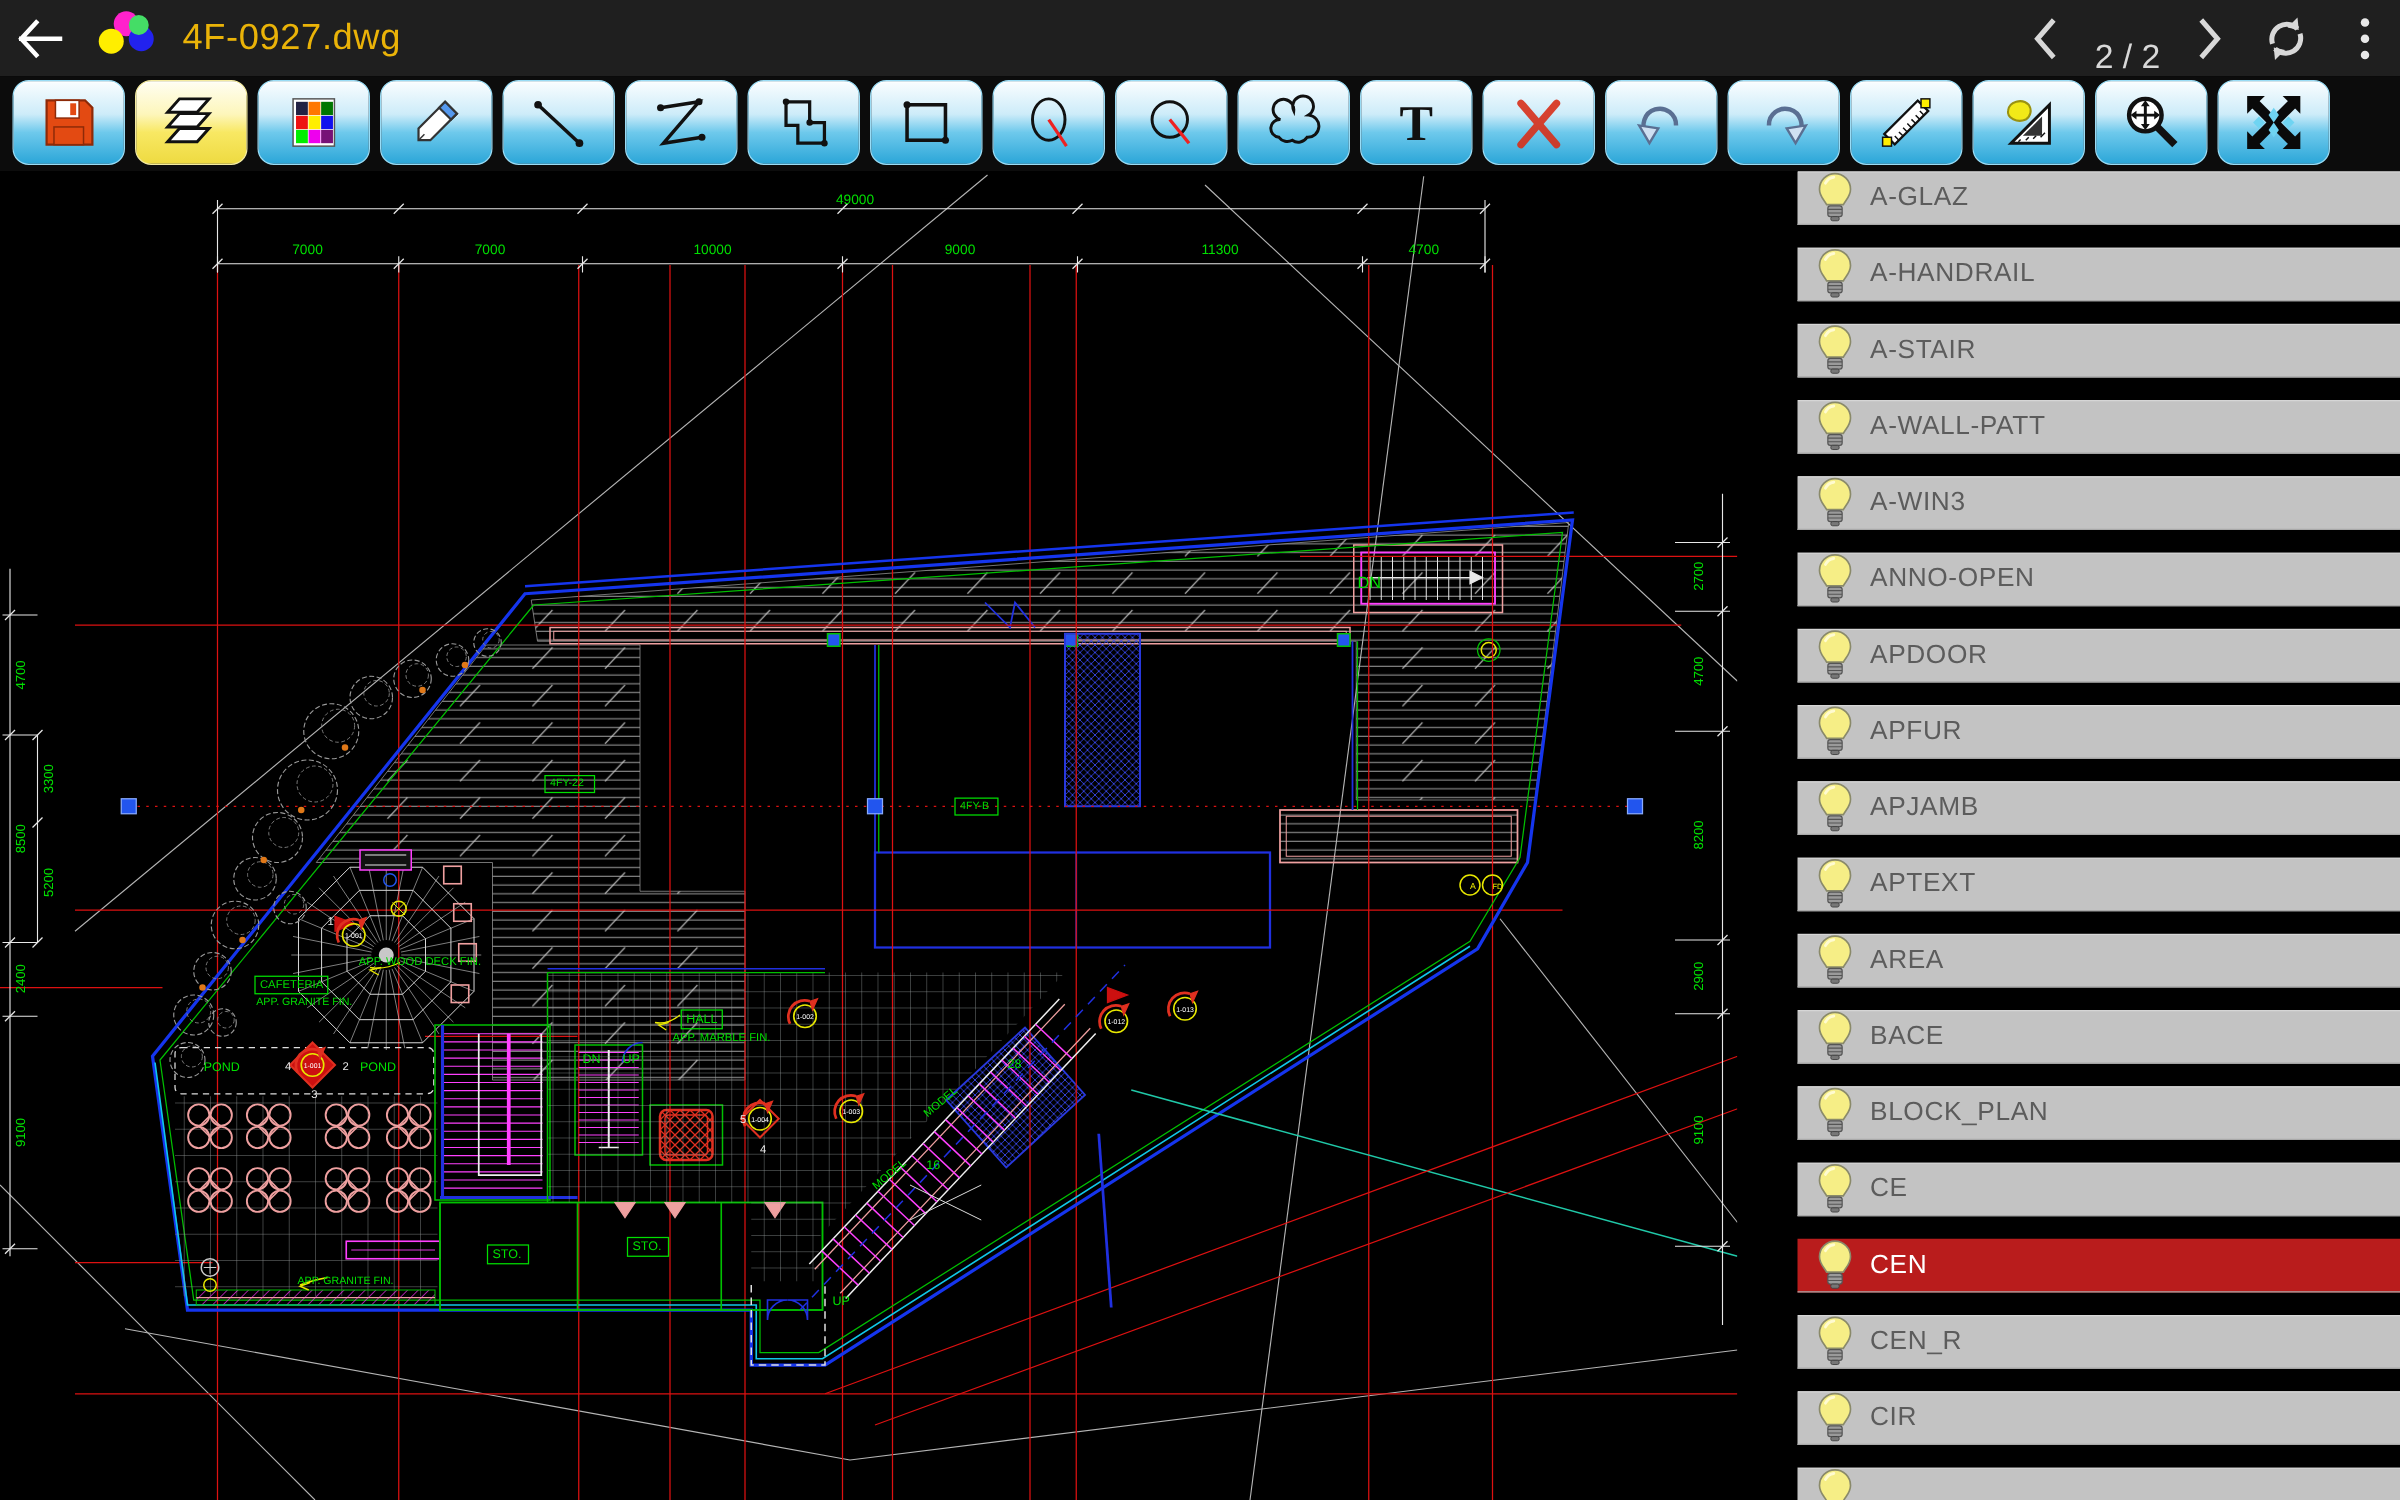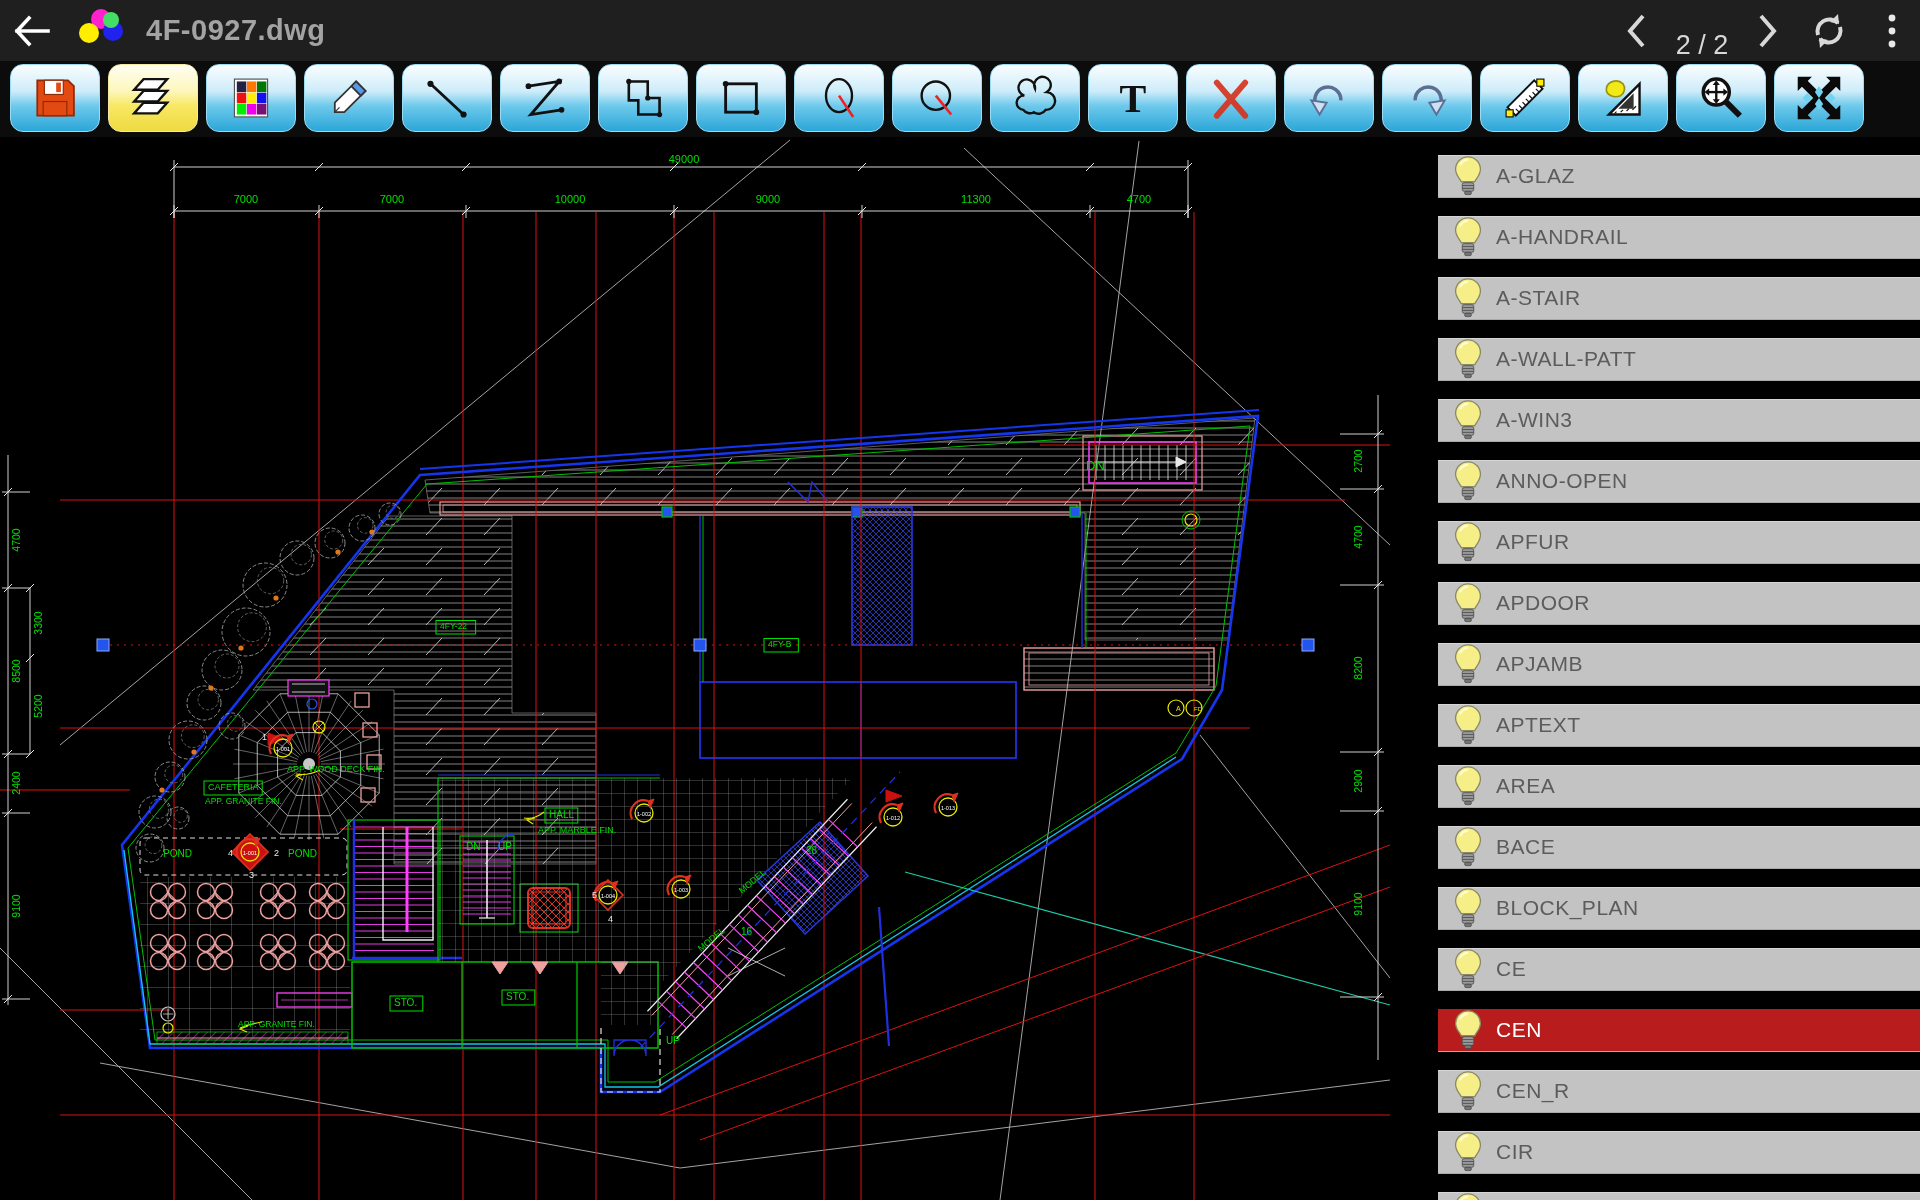--- a/index.html
+++ b/index.html
@@ -4,21 +4,21 @@
 <style>
   html,body{margin:0;padding:0;background:#000;}
   body{width:1920px;height:1200px;position:relative;overflow:hidden;
        font-family:"Liberation Sans",sans-serif;-webkit-font-smoothing:antialiased;}
 
   
   #topbar{position:absolute;left:0;top:0;width:1920px;height:61px;background:#1f1f1f;
           display:flex;align-items:center;border-bottom:1px solid #000;}
   #back-btn{width:64px;height:61px;display:flex;align-items:center;justify-content:center;cursor:pointer;}
   #app-logo{width:46px;height:46px;margin-left:14px;}
-  #doc-title{color:#a3a3a3;font-size:29px;margin-left:22px;letter-spacing:.5px;font-weight:bold;}
+  #doc-title{color:#eab308;font-size:29px;margin-left:22px;letter-spacing:.5px;}
   #topbar-right{margin-left:auto;display:flex;align-items:flex-end;gap:0;}
   .nav-chev{width:52px;height:61px;display:flex;align-items:center;justify-content:center;cursor:pointer;}
   #page-indicator{color:#d8d8d8;font-size:27px;min-width:80px;text-align:center;}
   #refresh-btn{width:70px;height:61px;display:flex;align-items:center;justify-content:center;cursor:pointer;}
   #overflow-btn{width:56px;height:61px;display:flex;align-items:center;justify-content:center;cursor:pointer;}
 
   
   #toolbar{position:absolute;left:0;top:61px;width:1920px;height:76px;background:#0c0c0c;
            display:flex;align-items:flex-start;padding-left:10px;box-sizing:border-box;}
   .tbtn{width:88px;height:66px;margin:3px 8px 0 0;border-radius:13px;flex:0 0 auto;cursor:pointer;
@@ -29,21 +29,21 @@
         border-color:#f4eba0;}
   .tbtn svg{width:52px;height:52px;}
 
   
   #canvas-wrap{position:absolute;left:0;top:137px;width:1390px;height:1063px;background:#000;}
   #cad{display:block;}
   #cad text{font-family:"Liberation Sans",sans-serif;}
 
   
   #sidebar{position:absolute;left:1390px;top:137px;width:530px;height:1063px;background:#000;overflow:hidden;}
-  .lrow{height:61px;display:flex;align-items:flex-end;cursor:pointer;}
+  .lrow{height:61px;display:flex;align-items:flex-start;cursor:pointer;}
   .lswatch{width:46px;margin-bottom:3px;flex:0 0 auto;}
   .lbody{flex:1;margin-left:2px;background:#c3c3c3;display:flex;align-items:center;
          border-bottom:1px solid #a9a9a9;box-shadow:inset 0 1px 0 #d6d6d6;}
   .lrow.selected .lbody{background:#b91c1c;box-shadow:none;}
   .lbulb{width:36px;height:42px;margin-left:12px;flex:0 0 auto;}
   .llabel{color:#5c5c5c;font-size:21px;margin-left:10px;letter-spacing:.5px;}
   .lrow.selected .llabel{color:#fff;}
 </style>
 </head>
 <body>
@@ -797,43 +797,43 @@
         <path d="M18 2 a13 13 0 0 1 13 13 c0 6 -4 9 -6 13 h-14 c-2 -4 -6 -7 -6 -13 a13 13 0 0 1 13 -13 z" fill="#f6ee86" stroke="#8a8a6a" stroke-width="1.4"></path>
         <path d="M10 10 a9 9 0 0 1 7 -5" stroke="#fffbd0" stroke-width="2.4" fill="none" stroke-linecap="round"></path>
         <rect x="12" y="29" width="12" height="9" rx="2" fill="#9a9a9a" stroke="#555" stroke-width="1"></rect>
         <path d="M12 32 h12 M12 35 h12" stroke="#555" stroke-width="1"></path>
         <rect x="14.5" y="38" width="7" height="3.5" rx="1.5" fill="#777" stroke="#444" stroke-width="0.8"></rect>
       </svg>
       <span class="llabel">ANNO-OPEN</span>
     </div>
   </div>
     <div class="lrow">
+    <div class="lswatch" style="background: rgb(0, 255, 255);"></div>
+    <div class="lbody">
+      <svg class="lbulb" viewBox="0 0 36 44">
+        <path d="M18 2 a13 13 0 0 1 13 13 c0 6 -4 9 -6 13 h-14 c-2 -4 -6 -7 -6 -13 a13 13 0 0 1 13 -13 z" fill="#f6ee86" stroke="#8a8a6a" stroke-width="1.4"></path>
+        <path d="M10 10 a9 9 0 0 1 7 -5" stroke="#fffbd0" stroke-width="2.4" fill="none" stroke-linecap="round"></path>
+        <rect x="12" y="29" width="12" height="9" rx="2" fill="#9a9a9a" stroke="#555" stroke-width="1"></rect>
+        <path d="M12 32 h12 M12 35 h12" stroke="#555" stroke-width="1"></path>
+        <rect x="14.5" y="38" width="7" height="3.5" rx="1.5" fill="#777" stroke="#444" stroke-width="0.8"></rect>
+      </svg>
+      <span class="llabel">APDOOR</span>
+    </div>
+  </div>
+    <div class="lrow">
     <div class="lswatch" style="background: rgb(255, 0, 255);"></div>
     <div class="lbody">
       <svg class="lbulb" viewBox="0 0 36 44">
         <path d="M18 2 a13 13 0 0 1 13 13 c0 6 -4 9 -6 13 h-14 c-2 -4 -6 -7 -6 -13 a13 13 0 0 1 13 -13 z" fill="#f6ee86" stroke="#8a8a6a" stroke-width="1.4"></path>
         <path d="M10 10 a9 9 0 0 1 7 -5" stroke="#fffbd0" stroke-width="2.4" fill="none" stroke-linecap="round"></path>
         <rect x="12" y="29" width="12" height="9" rx="2" fill="#9a9a9a" stroke="#555" stroke-width="1"></rect>
         <path d="M12 32 h12 M12 35 h12" stroke="#555" stroke-width="1"></path>
         <rect x="14.5" y="38" width="7" height="3.5" rx="1.5" fill="#777" stroke="#444" stroke-width="0.8"></rect>
       </svg>
       <span class="llabel">APFUR</span>
-    </div>
-  </div>
-    <div class="lrow">
-    <div class="lswatch" style="background: rgb(0, 255, 255);"></div>
-    <div class="lbody">
-      <svg class="lbulb" viewBox="0 0 36 44">
-        <path d="M18 2 a13 13 0 0 1 13 13 c0 6 -4 9 -6 13 h-14 c-2 -4 -6 -7 -6 -13 a13 13 0 0 1 13 -13 z" fill="#f6ee86" stroke="#8a8a6a" stroke-width="1.4"></path>
-        <path d="M10 10 a9 9 0 0 1 7 -5" stroke="#fffbd0" stroke-width="2.4" fill="none" stroke-linecap="round"></path>
-        <rect x="12" y="29" width="12" height="9" rx="2" fill="#9a9a9a" stroke="#555" stroke-width="1"></rect>
-        <path d="M12 32 h12 M12 35 h12" stroke="#555" stroke-width="1"></path>
-        <rect x="14.5" y="38" width="7" height="3.5" rx="1.5" fill="#777" stroke="#444" stroke-width="0.8"></rect>
-      </svg>
-      <span class="llabel">APDOOR</span>
     </div>
   </div>
     <div class="lrow">
     <div class="lswatch" style="background: rgb(0, 255, 255);"></div>
     <div class="lbody">
       <svg class="lbulb" viewBox="0 0 36 44">
         <path d="M18 2 a13 13 0 0 1 13 13 c0 6 -4 9 -6 13 h-14 c-2 -4 -6 -7 -6 -13 a13 13 0 0 1 13 -13 z" fill="#f6ee86" stroke="#8a8a6a" stroke-width="1.4"></path>
         <path d="M10 10 a9 9 0 0 1 7 -5" stroke="#fffbd0" stroke-width="2.4" fill="none" stroke-linecap="round"></path>
         <rect x="12" y="29" width="12" height="9" rx="2" fill="#9a9a9a" stroke="#555" stroke-width="1"></rect>
         <path d="M12 32 h12 M12 35 h12" stroke="#555" stroke-width="1"></path>

